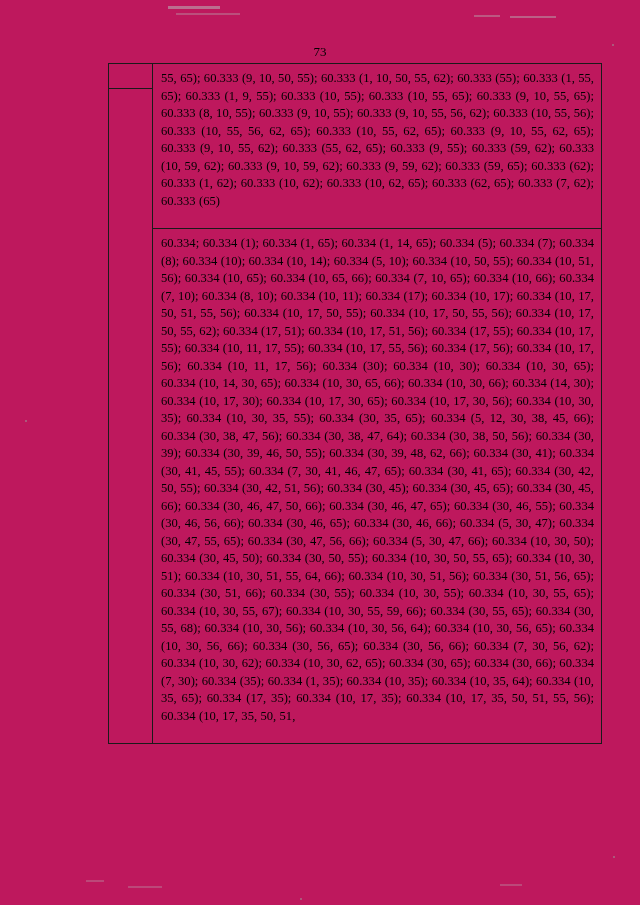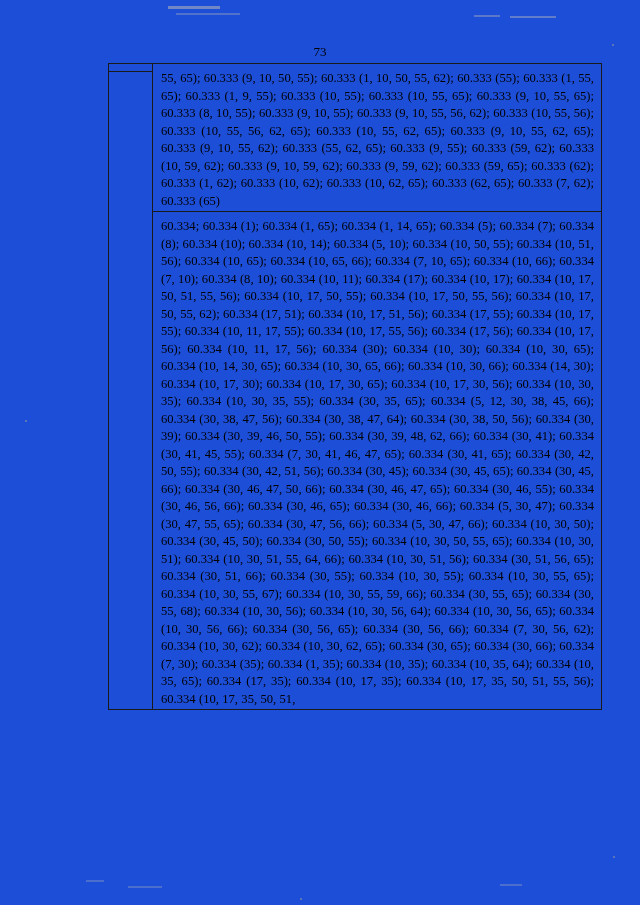--- a/index.html
+++ b/index.html
@@ -14,21 +14,21 @@
     color: #000000;
     position: relative;
     overflow: hidden;
   }
   .page {
     position: absolute;
     left: 0;
     top: 0;
     width: 640px;
     height: 905px;
-    background: #1d4ed8;
+    background: #be185d;
   }
   
   .scan-mark {
     position: absolute;
     background: #b8b8b8;
     opacity: .55;
   }
   .m1 { left: 168px; top: 6px; width: 52px; height: 3px; }
   .m2 { left: 176px; top: 13px; width: 64px; height: 2px; opacity:.35;}
   .m3 { left: 474px; top: 15px; width: 26px; height: 2px; opacity:.4;}
@@ -76,21 +76,21 @@
     width: 44px;
     flex: 0 0 44px;
     border-right: 1px solid #1a1a1a;
     box-sizing: border-box;
   }
   .col-wide {
     flex: 1 1 auto;
     box-sizing: border-box;
   }
   .cell {
-    padding: 6px 7px 1px 8px;
+    padding: 6px 7px 18px 8px;
     box-sizing: border-box;
     font-size: 12.6px;
     line-height: 17.5px;
     text-align: justify;
     text-justify: inter-word;
     hyphens: none;
     word-spacing: 0.2px;
   }
   .cell.first {
     border-bottom: 1px solid #1a1a1a;

